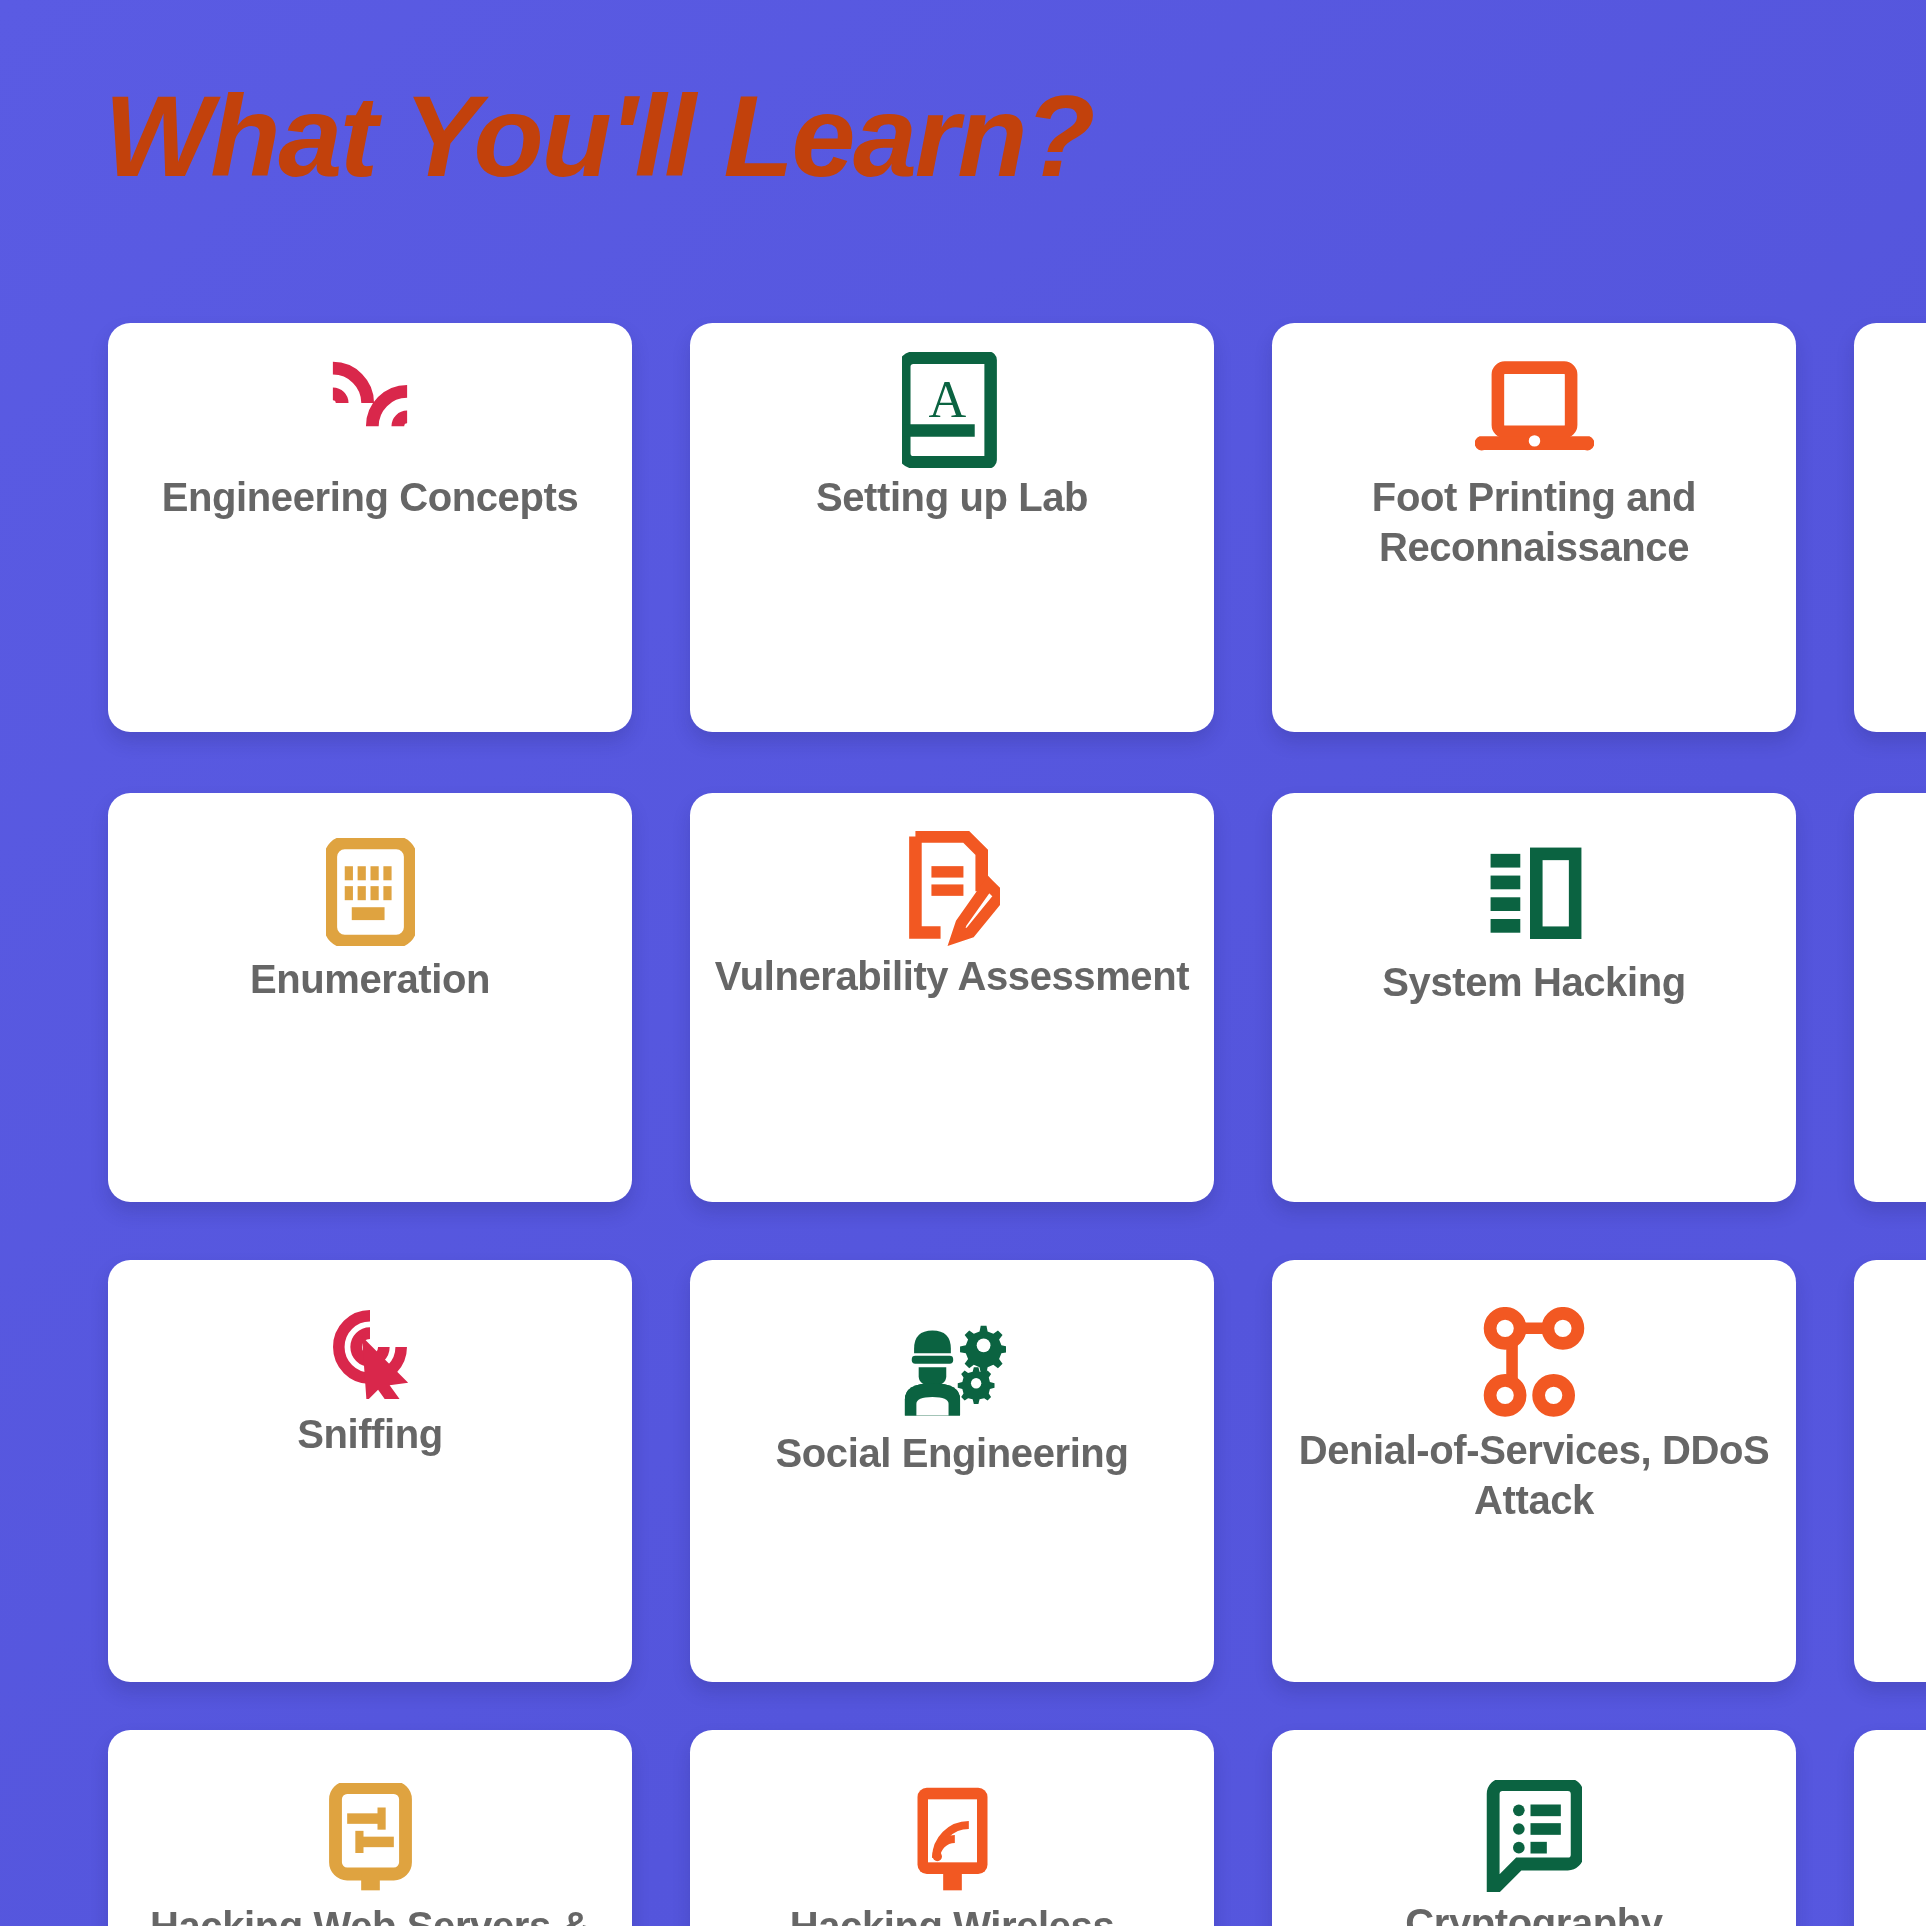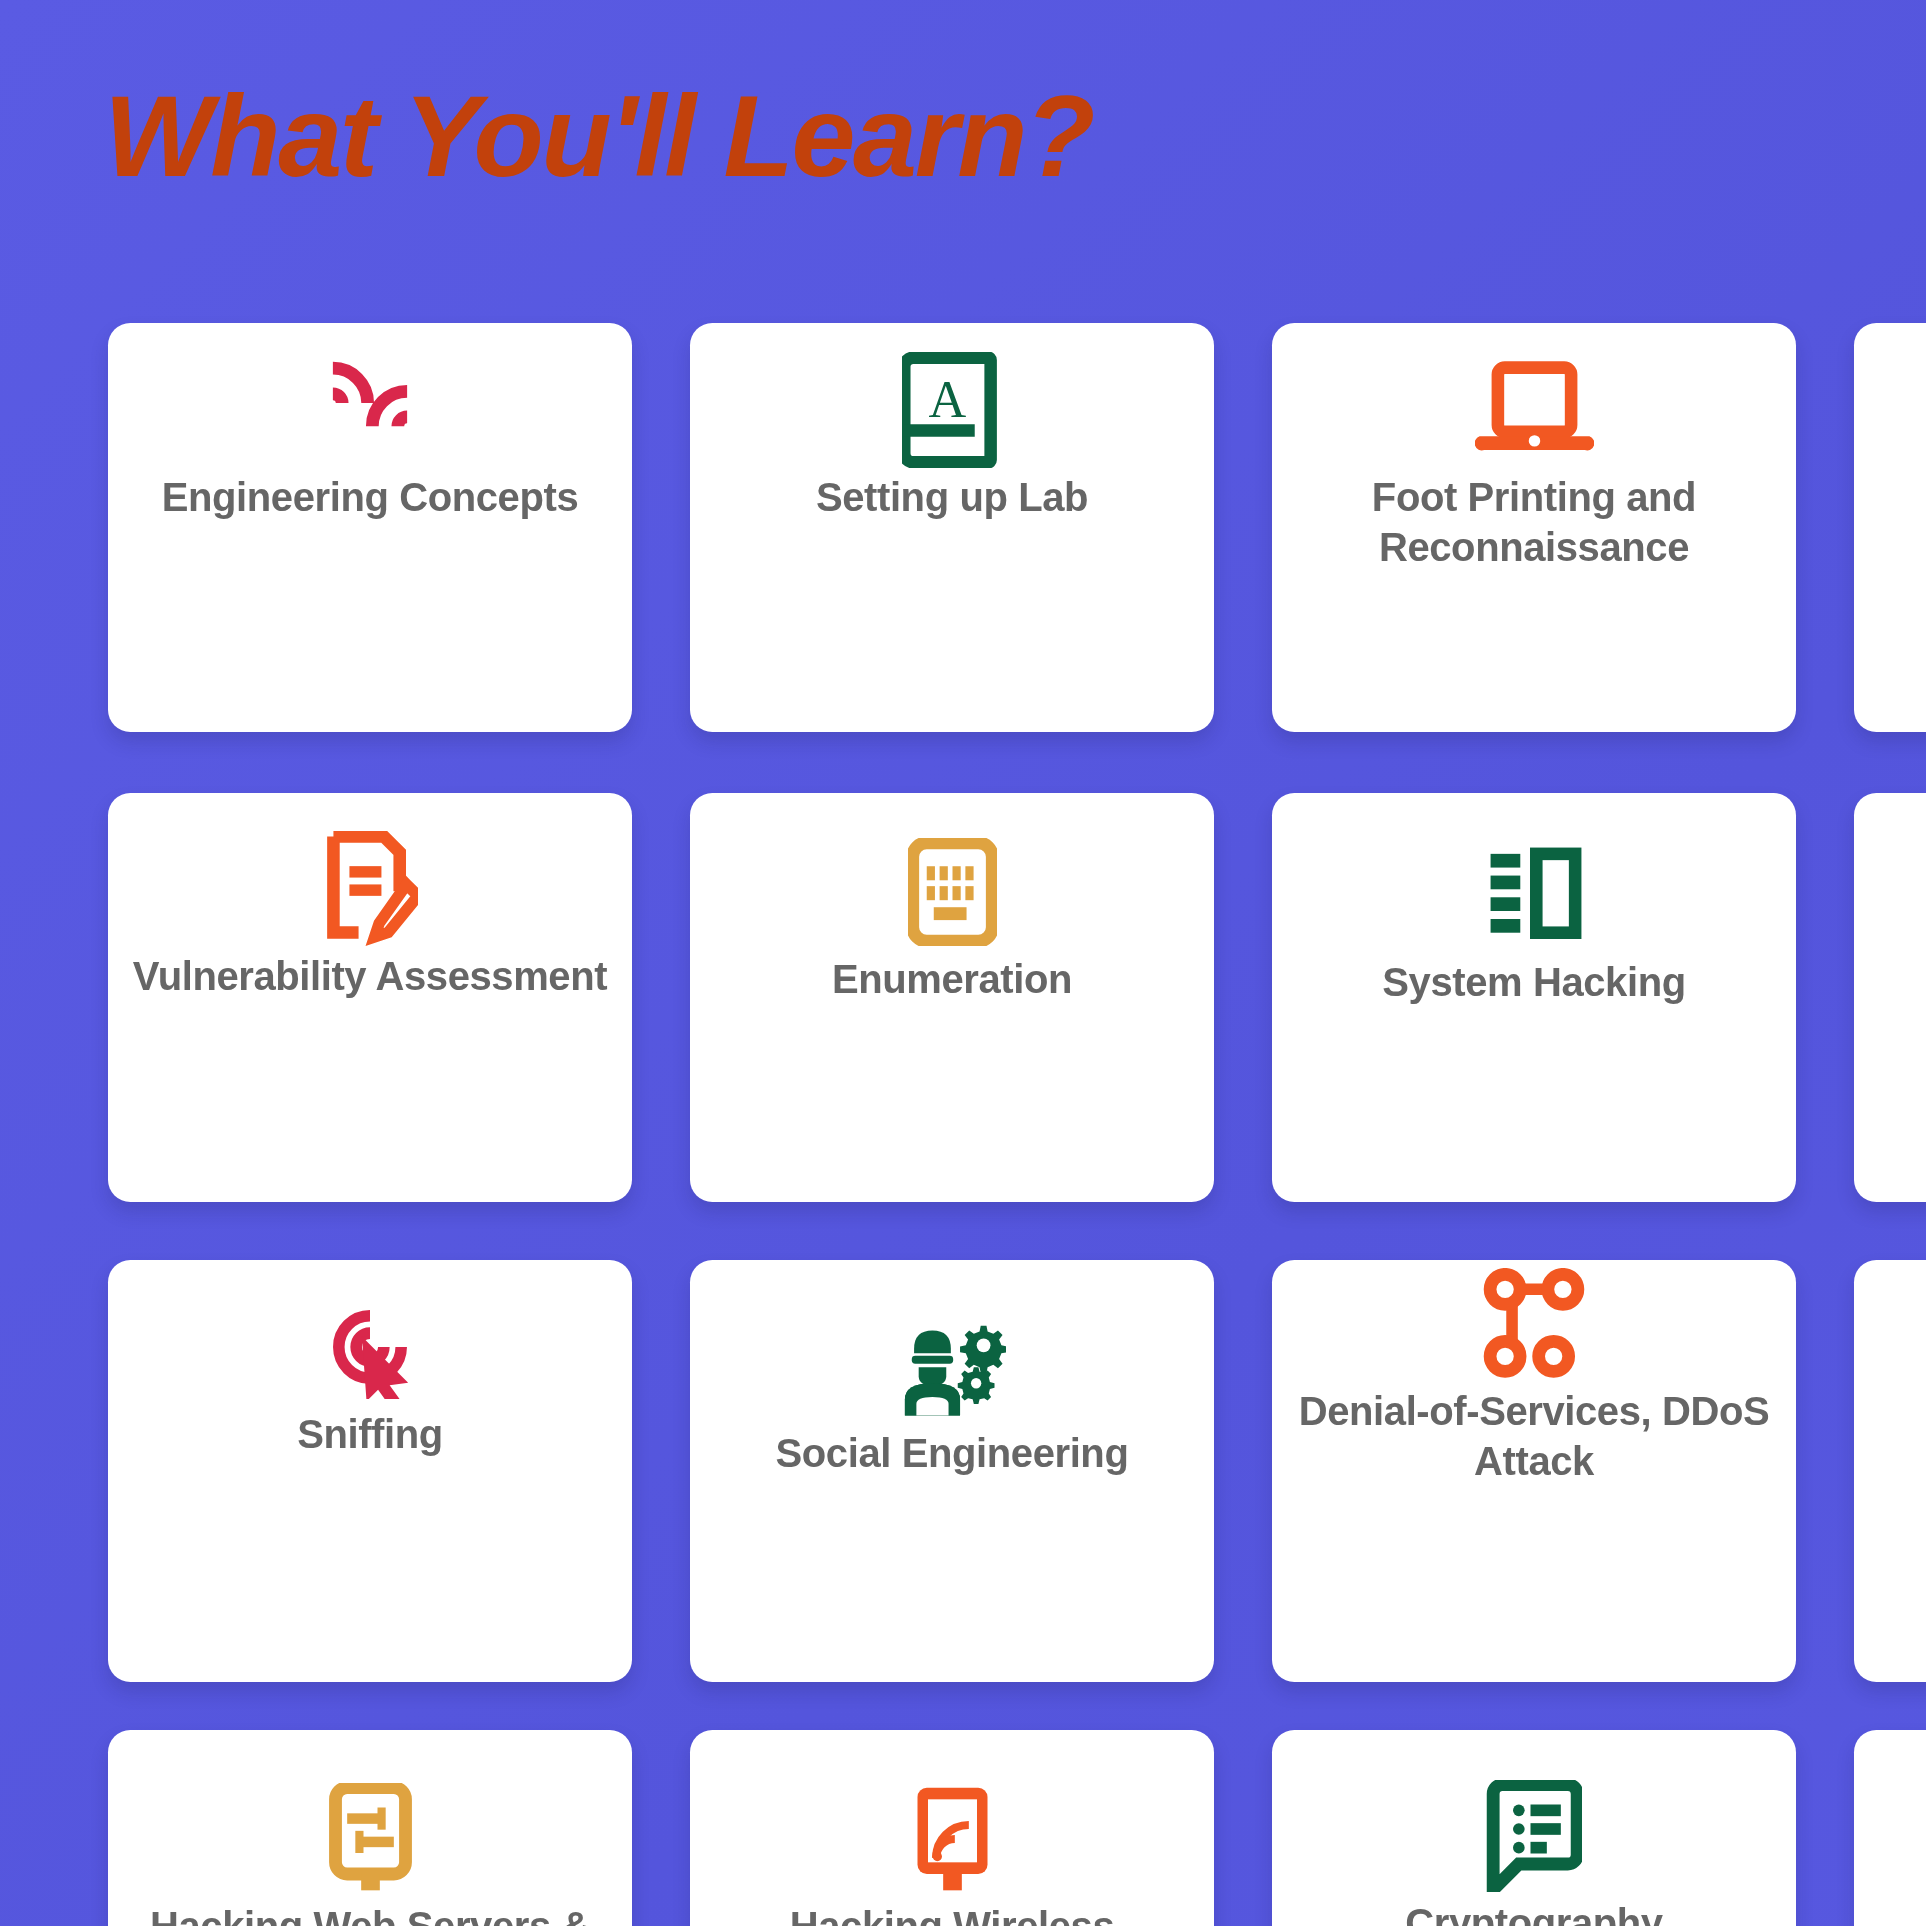--- a/index.html
+++ b/index.html
@@ -139,55 +139,55 @@
           <div class="card-icon">
             
           </div>
 
         </div>
       </div>
     </div>
 
     <div class="card-grid-row" style="position:absolute; left:108px; top:793px; width:2261px;
          display:grid; grid-template-columns:repeat(4,524px); column-gap:58px;">
-      <div class="card row-2-card" style="height:409px;padding-top:32px;">
-        <div class="card-icon">
-          <svg width="96" height="116" viewBox="0 0 84 100">
-            <path d="M10 4 h44 l14 14 v34" fill="none" stroke="#F25822" stroke-width="11"></path>
-            <path d="M10 4 v84 h22" fill="none" stroke="#F25822" stroke-width="11"></path>
-            <g fill="#F25822">
-              <rect x="24" y="30" width="28" height="10"></rect>
-              <rect x="24" y="46" width="28" height="10"></rect>
-            </g>
-            <path d="M74 46 L84 56 L58 88 L46 92 L50 80 Z" fill="none" stroke="#F25822" stroke-width="10"></path>
-          </svg>
-        </div>
-        <div class="card-label">Vulnerability Assessment</div>
-      </div>
-
       <div class="card row-2-card" style="height:409px;padding-top:35px;">
         <div class="card-icon">
           <svg width="89" height="108" viewBox="0 0 76 92">
             <rect x="4" y="4" width="68" height="84" rx="12" fill="none" stroke="#DFA340" stroke-width="11"></rect>
             <g fill="#DFA340">
               <rect x="16" y="24" width="7" height="12"></rect>
                 <rect x="27" y="24" width="7" height="12"></rect>
               <rect x="38" y="24" width="7" height="12"></rect>
                 <rect x="49" y="24" width="7" height="12"></rect>
               <rect x="16" y="41" width="7" height="12"></rect>
                 <rect x="27" y="41" width="7" height="12"></rect>
               <rect x="38" y="41" width="7" height="12"></rect>
                 <rect x="49" y="41" width="7" height="12"></rect>
               <rect x="22" y="59" width="28" height="11"></rect>
             </g>
           </svg>
         </div>
         <div class="card-label">Enumeration</div>
       </div>
 
+      <div class="card row-2-card" style="height:409px;padding-top:32px;">
+        <div class="card-icon">
+          <svg width="96" height="116" viewBox="0 0 84 100">
+            <path d="M10 4 h44 l14 14 v34" fill="none" stroke="#F25822" stroke-width="11"></path>
+            <path d="M10 4 v84 h22" fill="none" stroke="#F25822" stroke-width="11"></path>
+            <g fill="#F25822">
+              <rect x="24" y="30" width="28" height="10"></rect>
+              <rect x="24" y="46" width="28" height="10"></rect>
+            </g>
+            <path d="M74 46 L84 56 L58 88 L46 92 L50 80 Z" fill="none" stroke="#F25822" stroke-width="10"></path>
+          </svg>
+        </div>
+        <div class="card-label">Vulnerability Assessment</div>
+      </div>
+
       <div class="card row-2-card" style="height:409px;padding-top:38px;">
         <div class="card-icon">
           <svg width="96" height="96" viewBox="0 0 84 84">
             <g fill="#0B6341">
               <rect x="4" y="6" width="26" height="12"></rect>
               <rect x="4" y="25" width="26" height="12"></rect>
               <rect x="4" y="44" width="26" height="12"></rect>
               <rect x="4" y="63" width="26" height="12"></rect>
             </g>
             <rect x="44" y="6" width="34" height="69" fill="none" stroke="#0B6341" stroke-width="11"></rect>
@@ -234,21 +234,21 @@
             </g>
             <g fill="#0B6341">
               <path d="M66 46 l4 0 l1 4 l4 1 l3 -2 l3 3 l-2 3 l1 4 l4 1 l0 4 l-4 1 l-1 4 l2 3 l-3 3 l-3 -2 l-4 1 l-1 4 l-4 0 l-1 -4 l-4 -1 l-3 2 l-3 -3 l2 -3 l-1 -4 l-4 -1 l0 -4 l4 -1 l1 -4 l-2 -3 l3 -3 l3 2 l4 -1 z"></path>
               <circle cx="68" cy="60" r="4.5" fill="#ffffff"></circle>
             </g>
           </svg>
         </div>
         <div class="card-label">Social Engineering</div>
       </div>
 
-      <div class="card" style="height:422px;">
+      <div class="card" style="height:422px;padding-top:39px;">
         <div class="card-icon">
           <svg width="104" height="112" viewBox="0 0 90 96">
             <g stroke="#F25822" stroke-width="10" fill="none">
               <line x1="30" y1="18" x2="62" y2="18"></line>
               <line x1="26" y1="30" x2="26" y2="62"></line>
             </g>
             <g fill="none" stroke="#F25822" stroke-width="11">
               <circle cx="20" cy="18" r="13"></circle>
               <circle cx="70" cy="18" r="13"></circle>
               <circle cx="20" cy="76" r="13"></circle>

